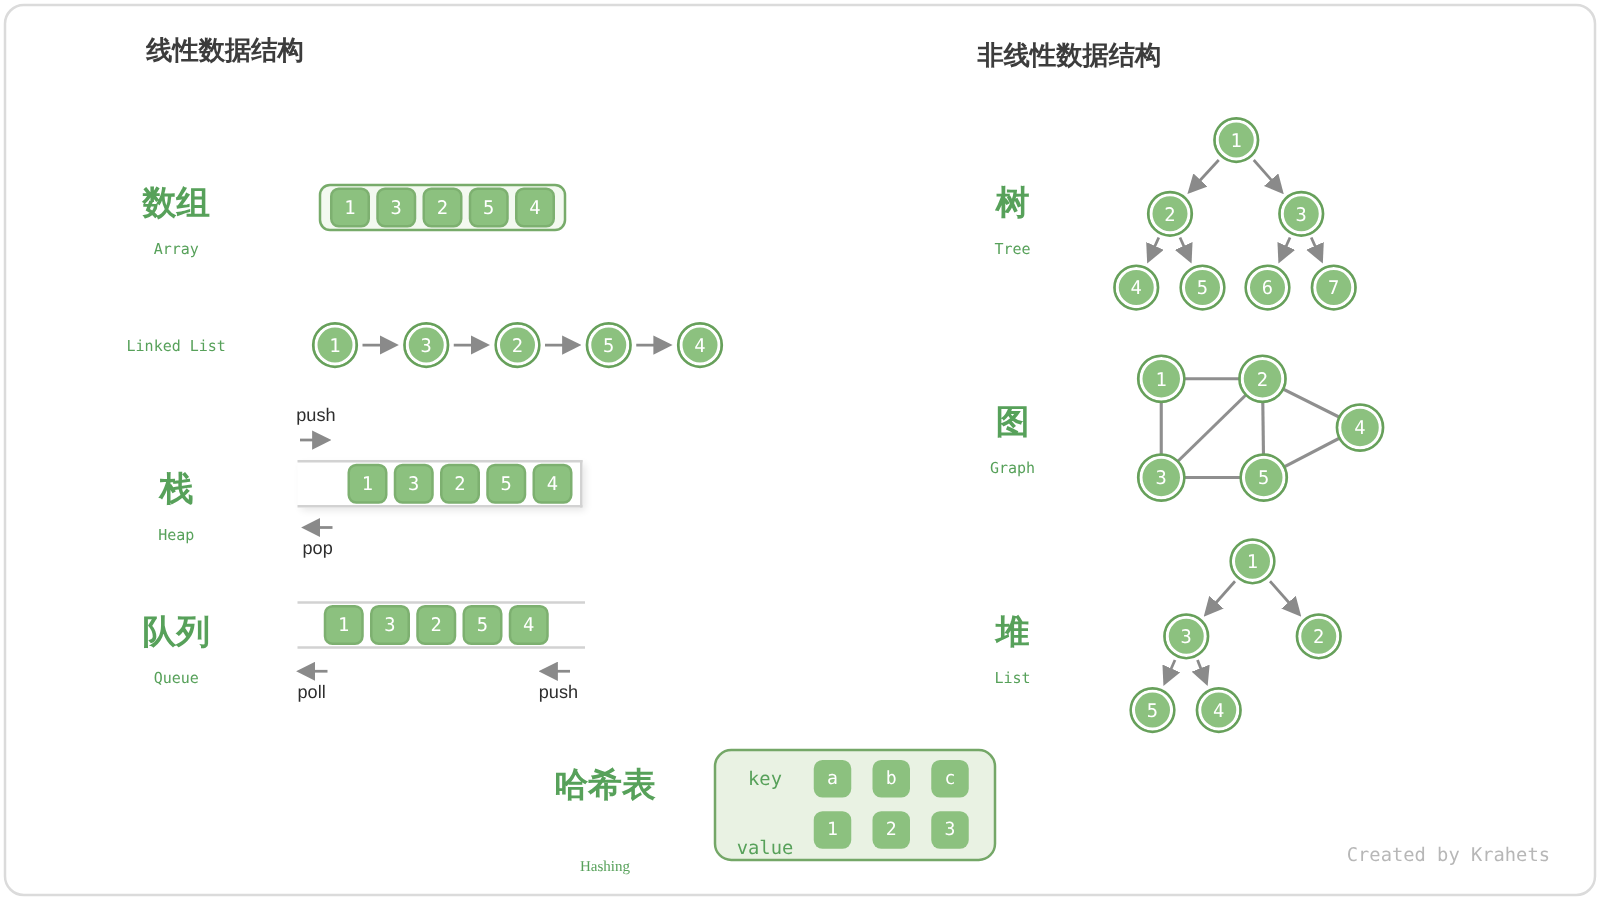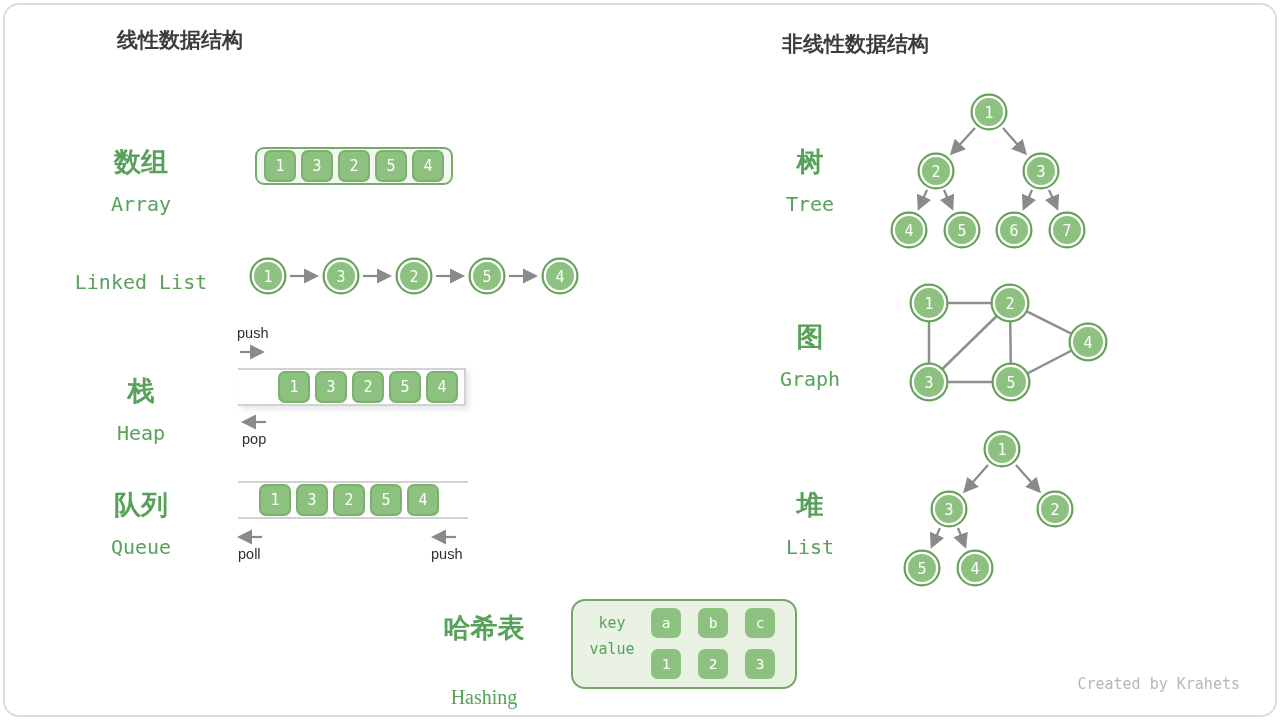--- a/index.html
+++ b/index.html
@@ -2,21 +2,21 @@
 <html><head>
 <meta charset="utf-8">
 <style>
   * { margin:0; padding:0; box-sizing:border-box; }
   html,body { width:1280px; height:720px; background:#ffffff; font-family:"Liberation Sans",sans-serif; position:relative; overflow:hidden; }
   .page { position:absolute; inset:3px; border:2px solid #dbdbdb; border-radius:16px; background:#ffffff; }
   svg.layer { position:absolute; left:0; top:0; z-index:1; pointer-events:none; }
   .heading { position:absolute; font-size:21px; font-weight:700; color:#3c3c3c; z-index:2; }
   .ds-label { position:absolute; text-align:center; z-index:2; }
   .ds-label .zh { font-size:27px; font-weight:600; color:#57a15a; }
-  .ds-label .en { font-family:"DejaVu Sans Mono",monospace; font-size:20px; color:#57a15a; margin-top:12px; }
+  .ds-label .en { font-family:"DejaVu Sans Mono",monospace; font-size:12px; color:#57a15a; margin-top:12px; }
   .ds-label.hash-gap .en { margin-top:40px;font-family:Liberation Serif, serif; }
   .node { position:absolute; width:37px; height:37px; border-radius:50%; background:#8cc17f; border:2px solid #67a05b;
           box-shadow:inset 0 0 0 2.5px #fff; color:#fff; font-family:"DejaVu Sans Mono",monospace; font-size:15px;
           display:flex; align-items:center; justify-content:center; transform:translate(-50%,-50%); z-index:2; }
   .node.lg { width:39px; height:39px; }
   .cellrow { position:absolute; display:flex; gap:5px; z-index:2; }
   .cell { width:32px; height:32px; border-radius:7px; background:#8cc17f; border:2px solid #7db070; color:#fff;
           font-family:"DejaVu Sans Mono",monospace; font-size:15px; display:flex; align-items:center; justify-content:center; }
   .array-box { position:absolute; left:255px; top:147px; width:198px; height:38px; border:2px solid #77ab6a; border-radius:9px;
                background:#f3f9f0; display:flex; align-items:center; justify-content:center; gap:5px; z-index:2; }
@@ -138,21 +138,21 @@
 </div>
 <div class="oplabel" style="left:238px;top:546px">poll</div>
 <div class="oplabel" style="left:431px;top:546px">push</div>
 
 <div class="ds-label hash-gap" style="left:424px;top:610px;width:120px">
   <div class="zh">哈希表</div>
   <div class="en">Hashing</div>
 </div>
 <div class="hash-box"></div>
 <div class="hash-label" style="left:586px;top:614px;width:52px">key</div>
-<div class="hash-label" style="left:580px;top:640px;width:64px">value</div>
+<div class="hash-label" style="left:580px;top:669px;width:64px">value</div>
 <div class="hcell" style="left:651px;top:608px">a</div>
 <div class="hcell" style="left:698px;top:608px">b</div>
 <div class="hcell" style="left:745px;top:608px">c</div>
 <div class="hcell" style="left:651px;top:649px">1</div>
 <div class="hcell" style="left:698px;top:649px">2</div>
 <div class="hcell" style="left:745px;top:649px">3</div>
 
 <div class="ds-label" style="left:755px;top:144px;width:110px">
   <div class="zh">树</div>
   <div class="en">Tree</div>

